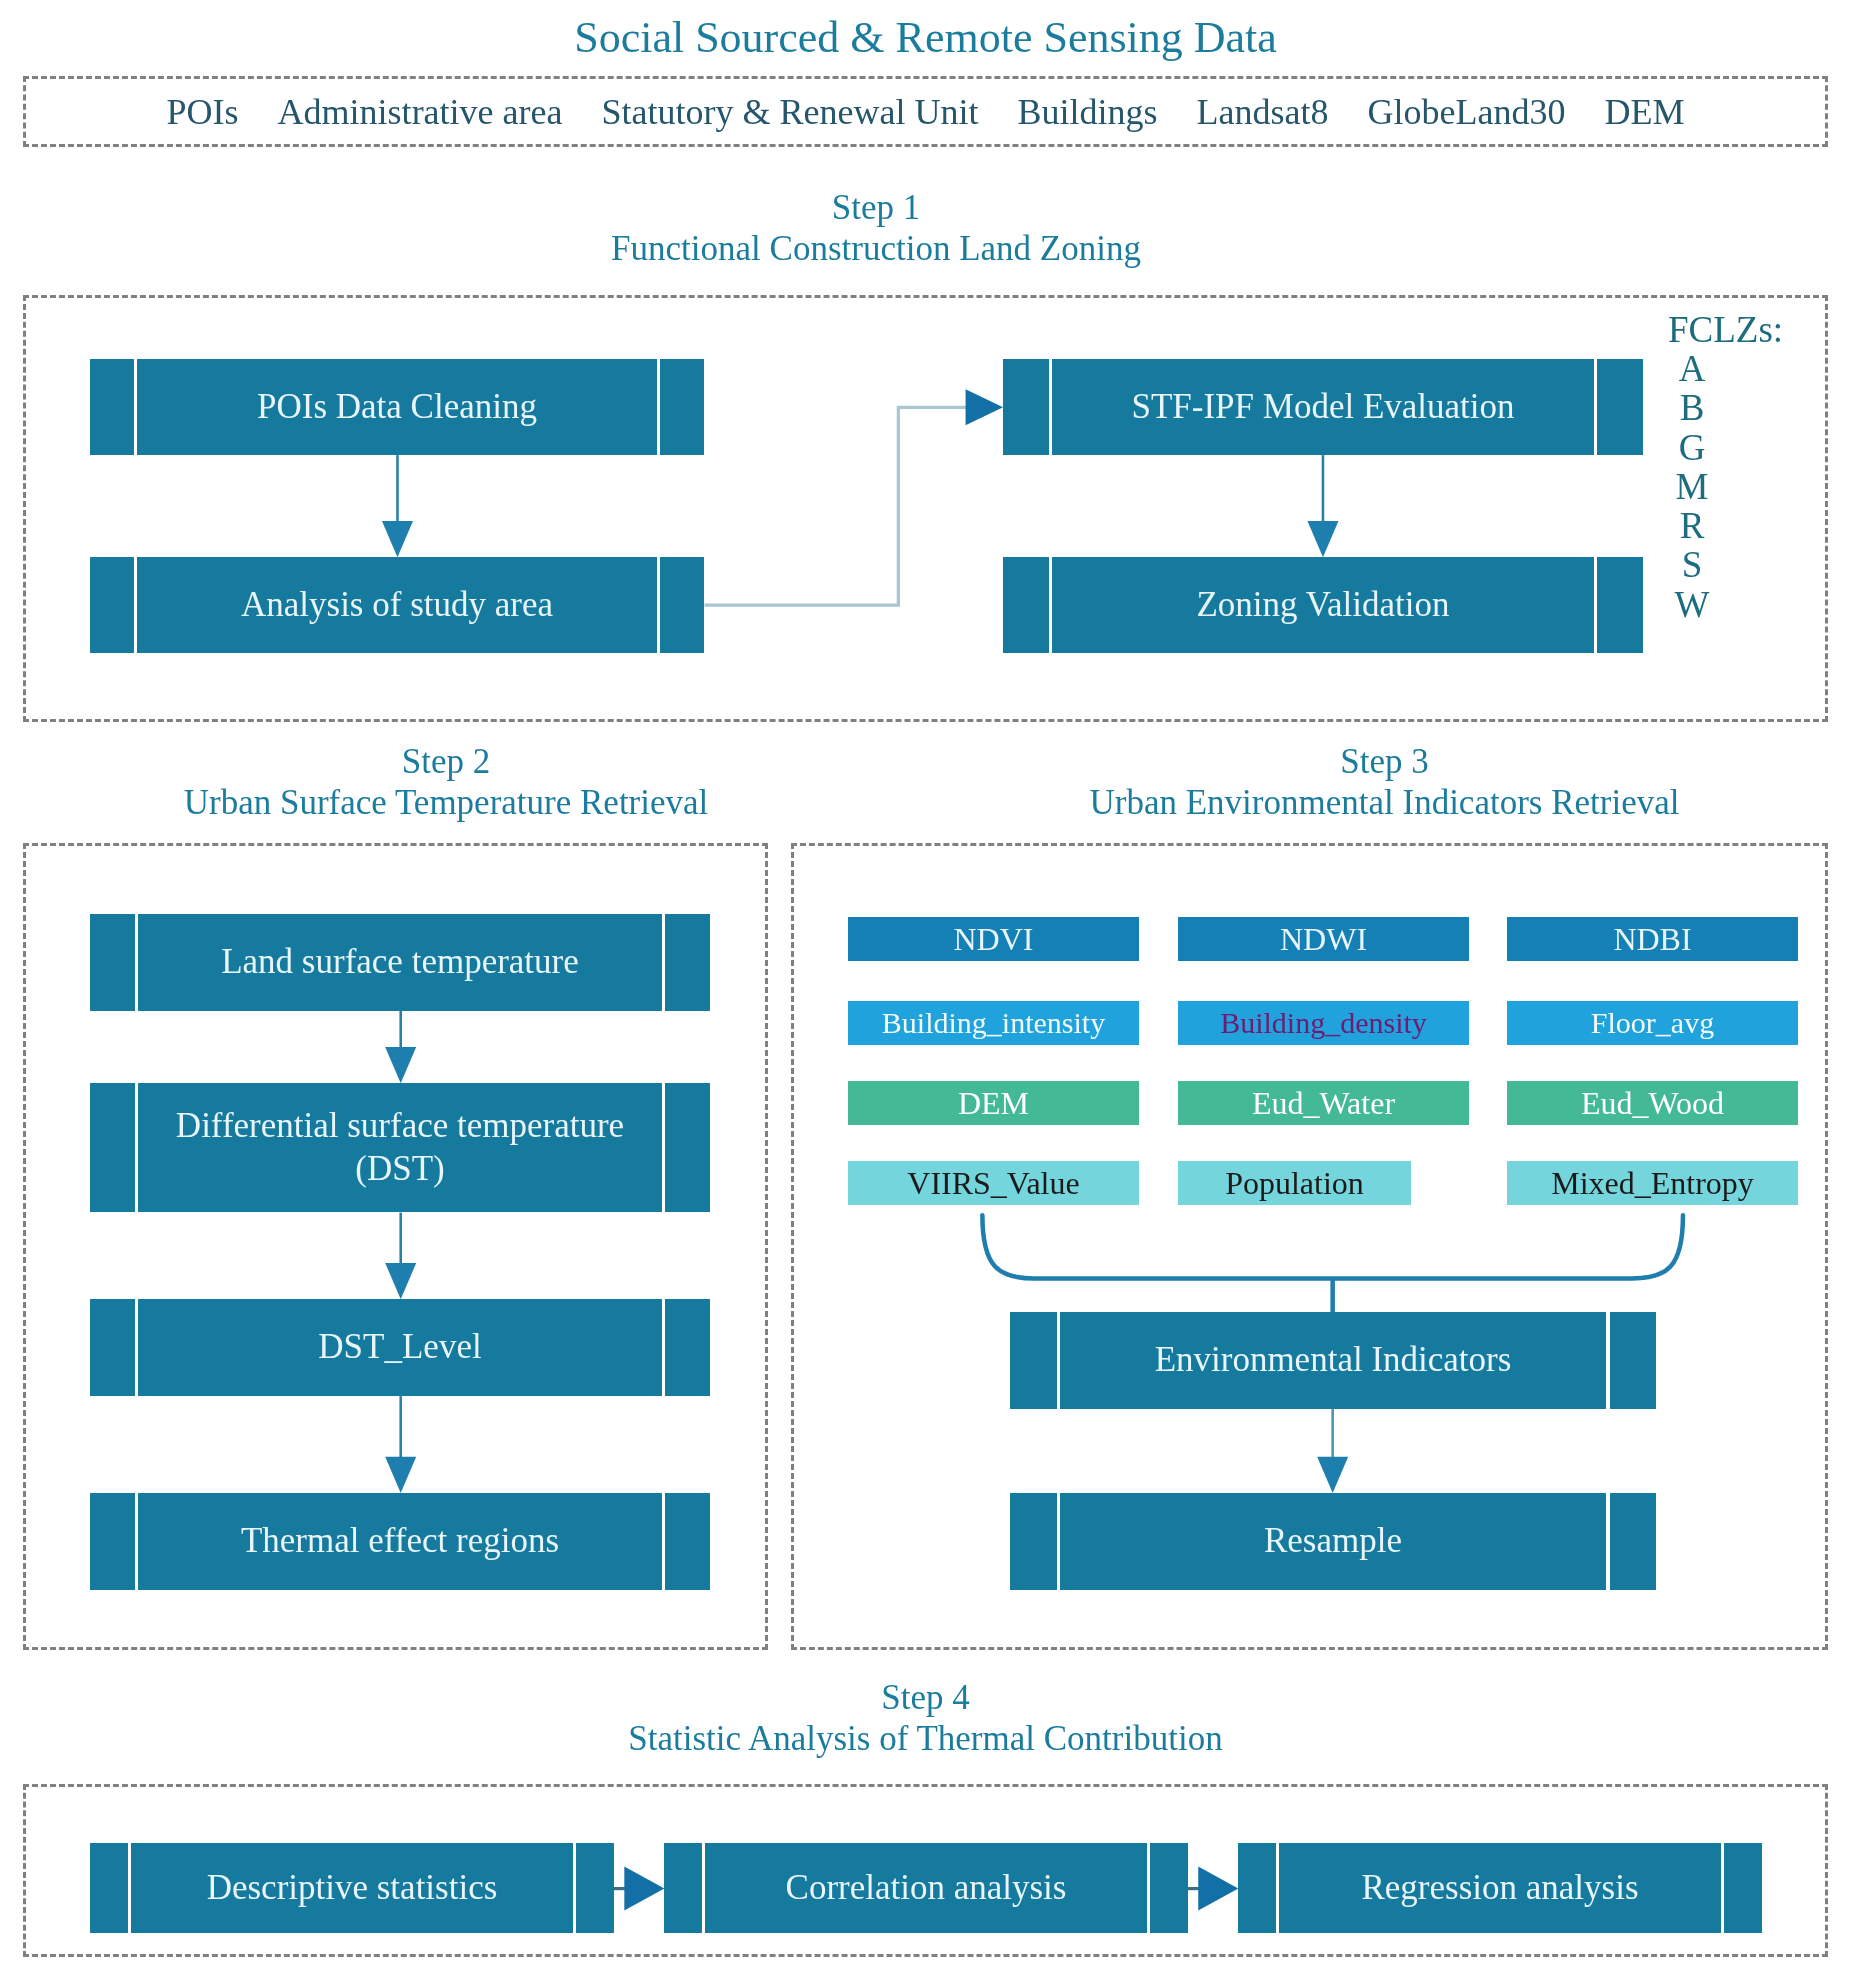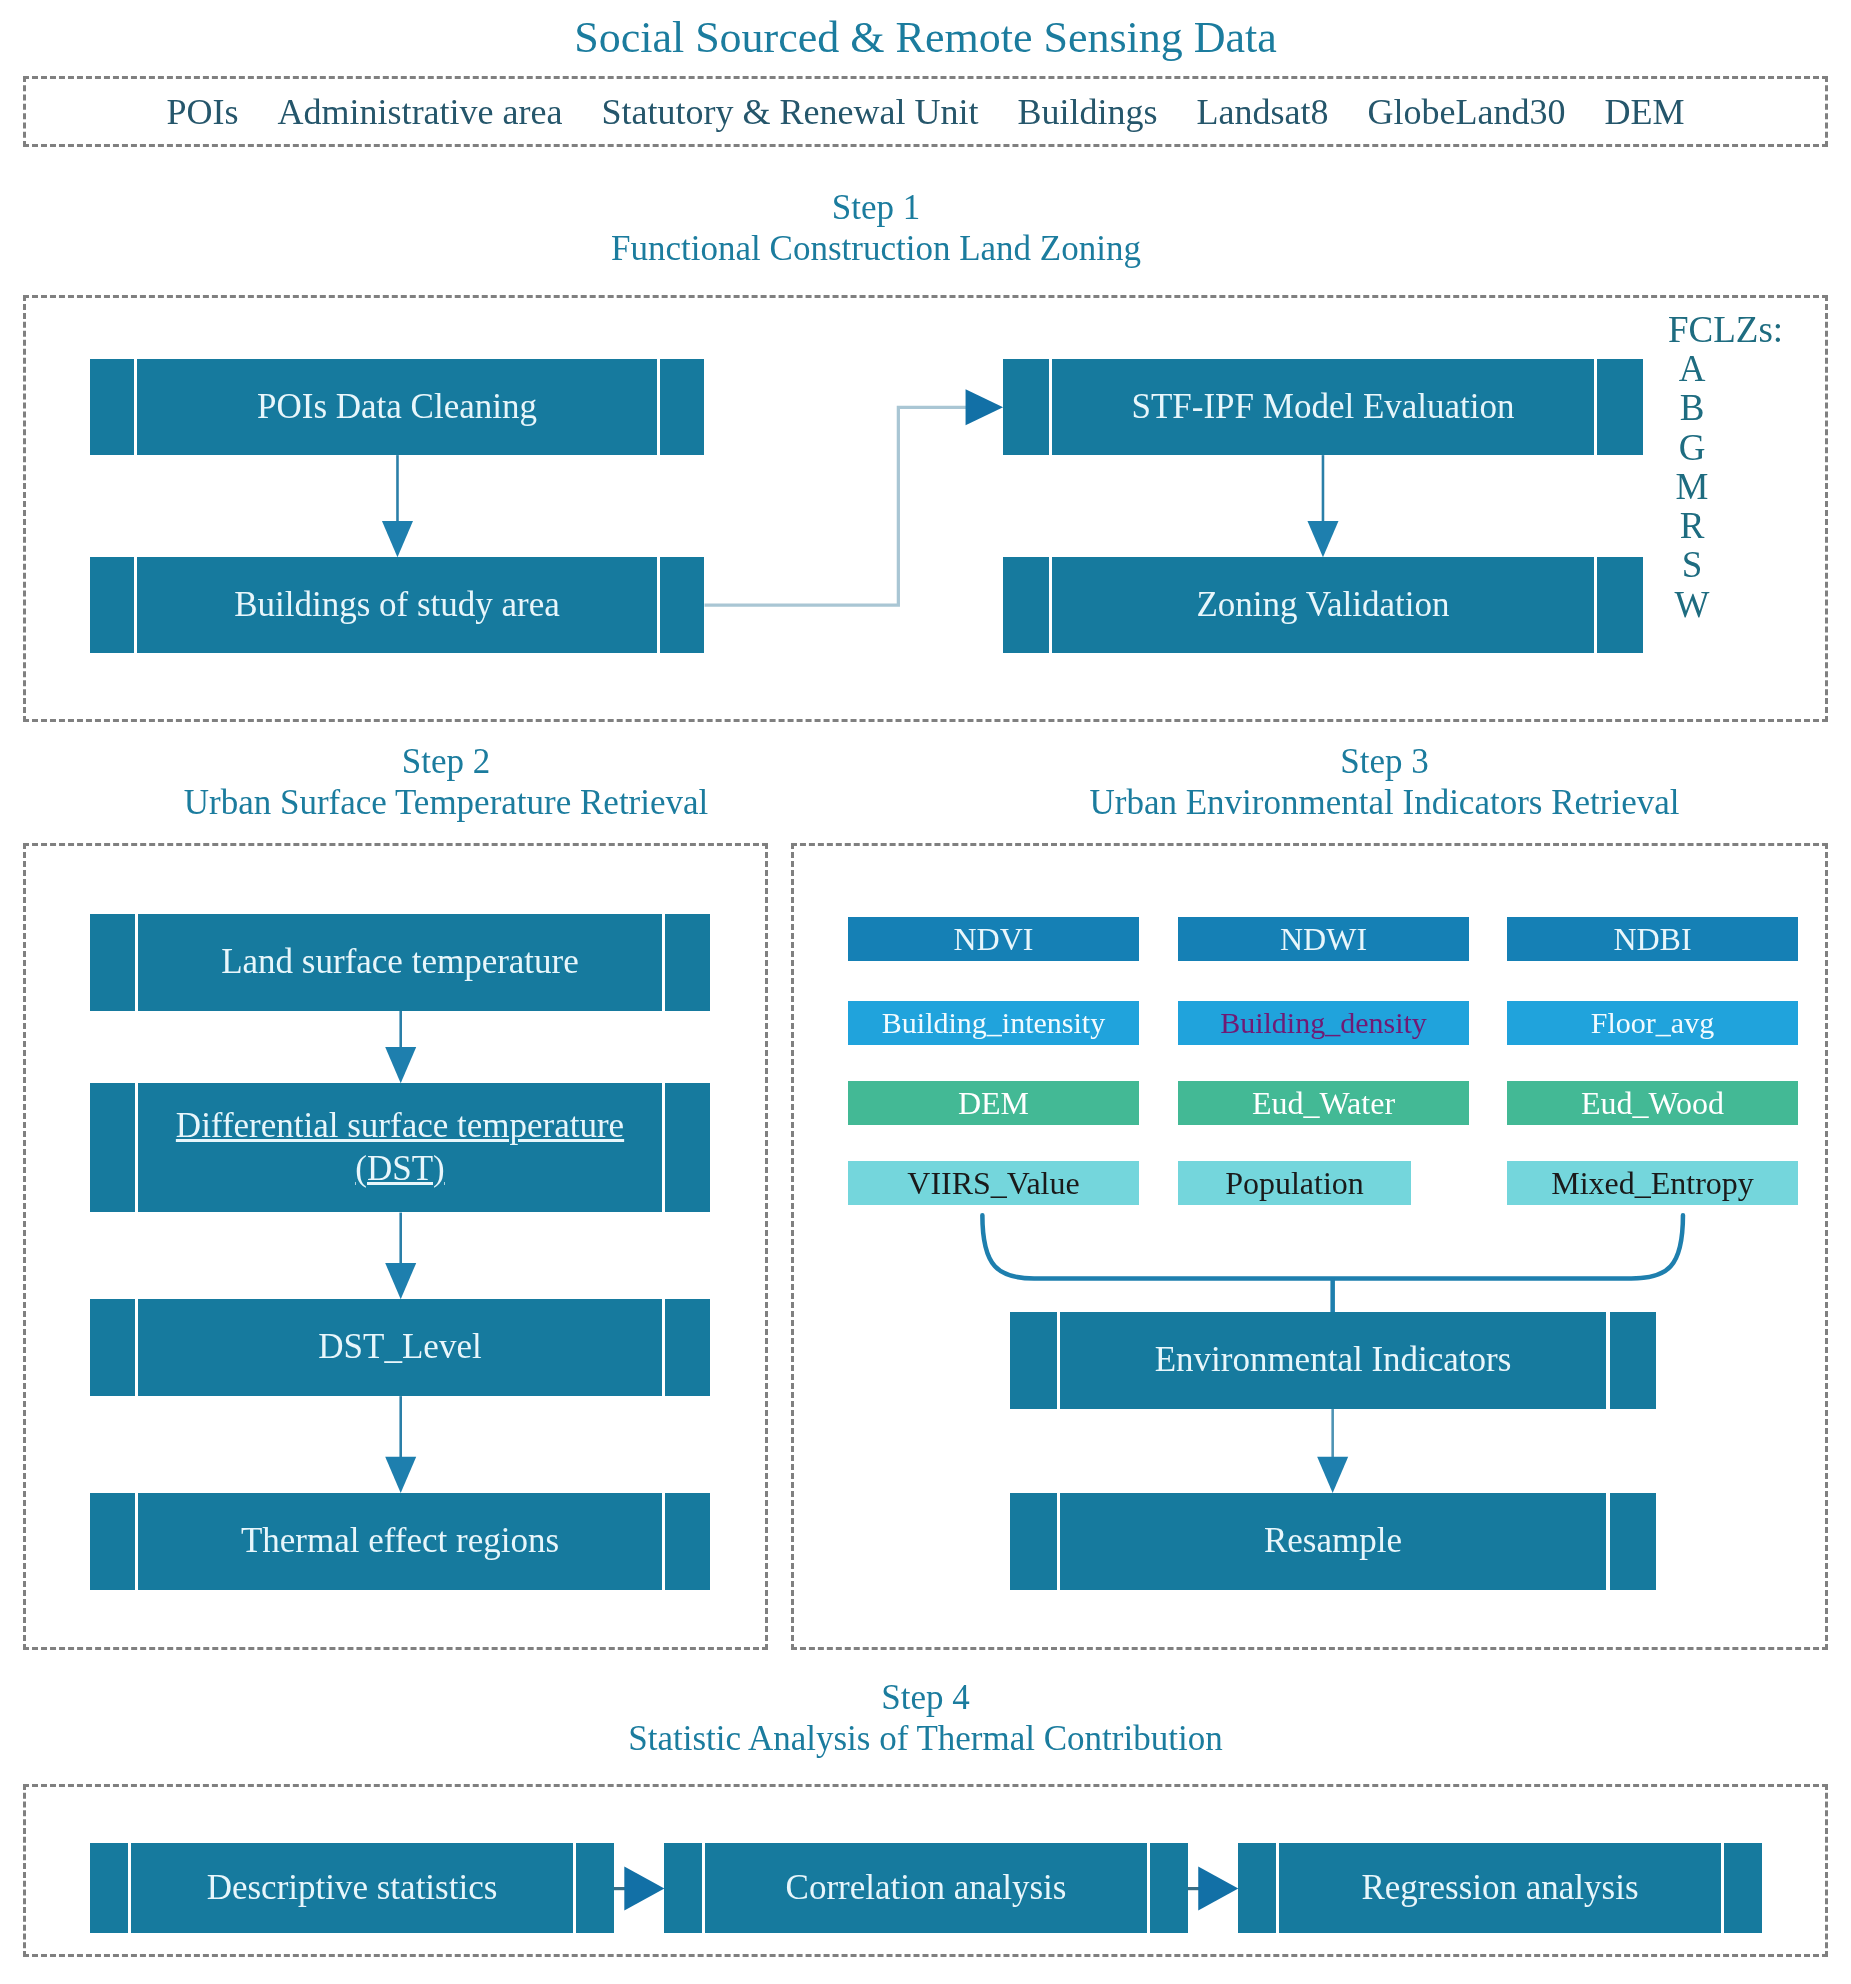--- a/index.html
+++ b/index.html
@@ -92,21 +92,21 @@
   <span class="ln2">Functional Construction Land Zoning</span>
 </div>
 
 <div class="abs dashbox" style="left:23px;top:295px;width:1805px;height:427px;"></div>
 
 <div class="pbox" style="left:90px;top:359px;width:614px;height:96px;font-size:35px;">
   <span>POIs Data Cleaning</span>
 </div>
 
 <div class="pbox" style="left:90px;top:557px;width:614px;height:96px;font-size:35px;">
-  <span>Buildings of study area</span>
+  <span>Analysis of study area</span>
 </div>
 
 <div class="pbox" style="left:1003px;top:359px;width:640px;height:96px;font-size:35px;">
   <span>STF-IPF Model Evaluation</span>
 </div>
 
 <div class="pbox" style="left:1003px;top:557px;width:640px;height:96px;font-size:35px;">
   <span>Zoning Validation</span>
 </div>
 
@@ -142,21 +142,21 @@
   <span class="ln1">Step 3</span>
   <span class="ln2">Urban Environmental Indicators Retrieval</span>
 </div>
 
 <div class="abs dashbox" style="left:23px;top:843px;width:745px;height:807px;"></div>
 
 <div class="pbox" style="left:90px;top:914px;width:620px;height:97px;font-size:35px;">
   <span>Land surface temperature</span>
 </div>
 
-<div class="pbox" style="left:90px;top:1083px;width:620px;height:129px;font-size:35px;text-decoration:underline;">
+<div class="pbox" style="left:90px;top:1083px;width:620px;height:129px;font-size:35px;">
   <span>Differential surface temperature (DST)</span>
 </div>
 
 <div class="pbox" style="left:90px;top:1299px;width:620px;height:97px;font-size:35px;">
   <span>DST_Level</span>
 </div>
 
 <div class="pbox" style="left:90px;top:1493px;width:620px;height:97px;font-size:35px;">
   <span>Thermal effect regions</span>
 </div>

